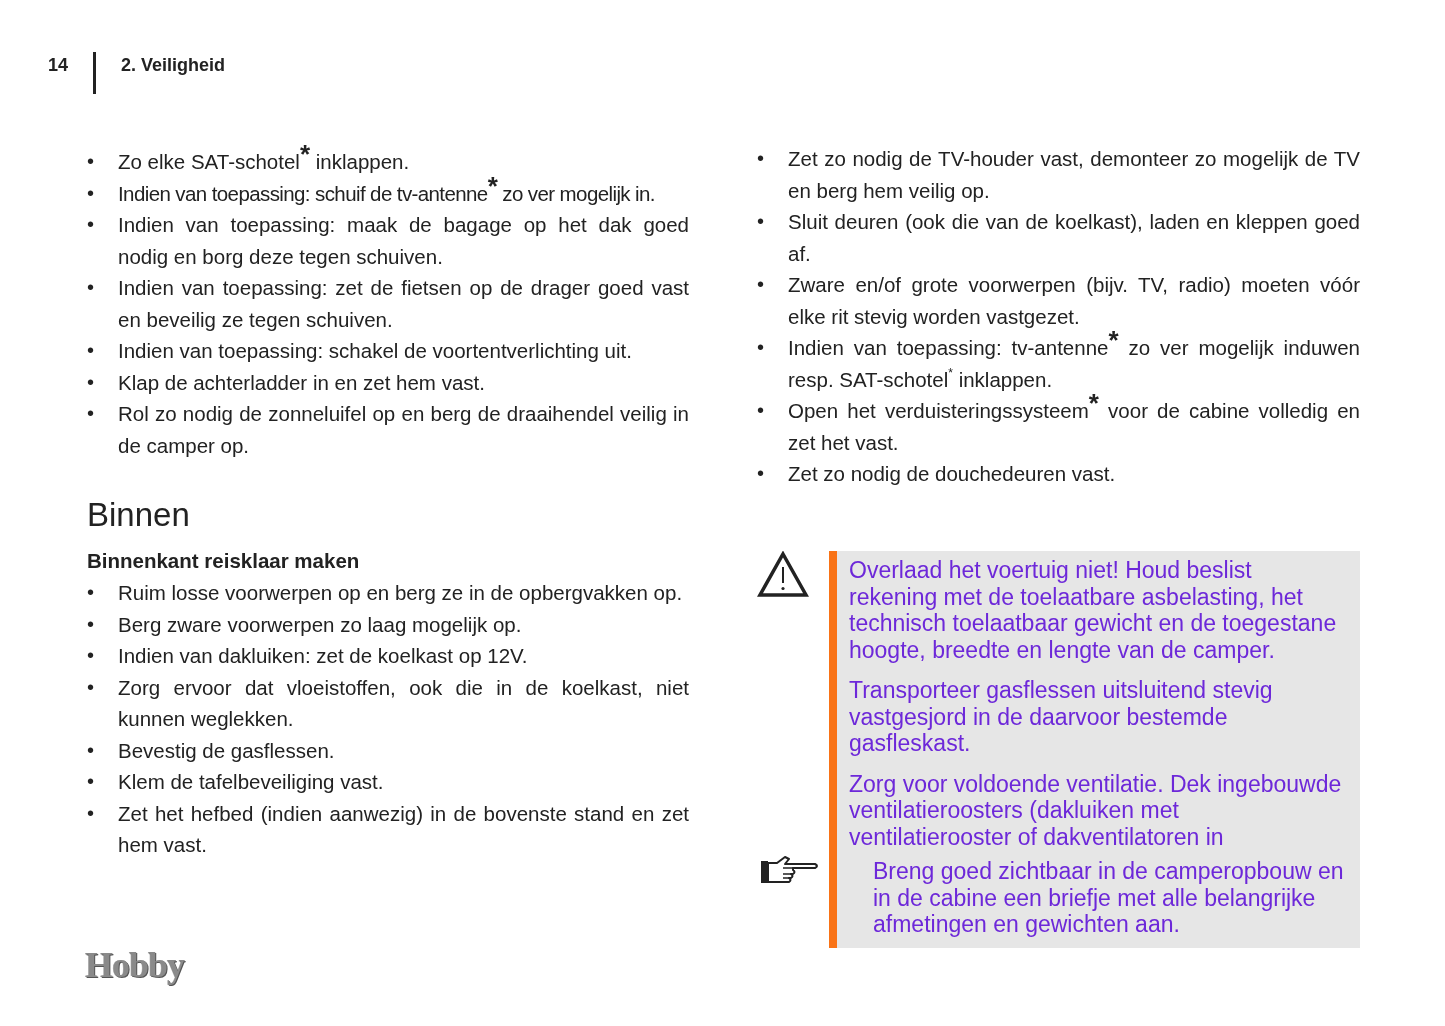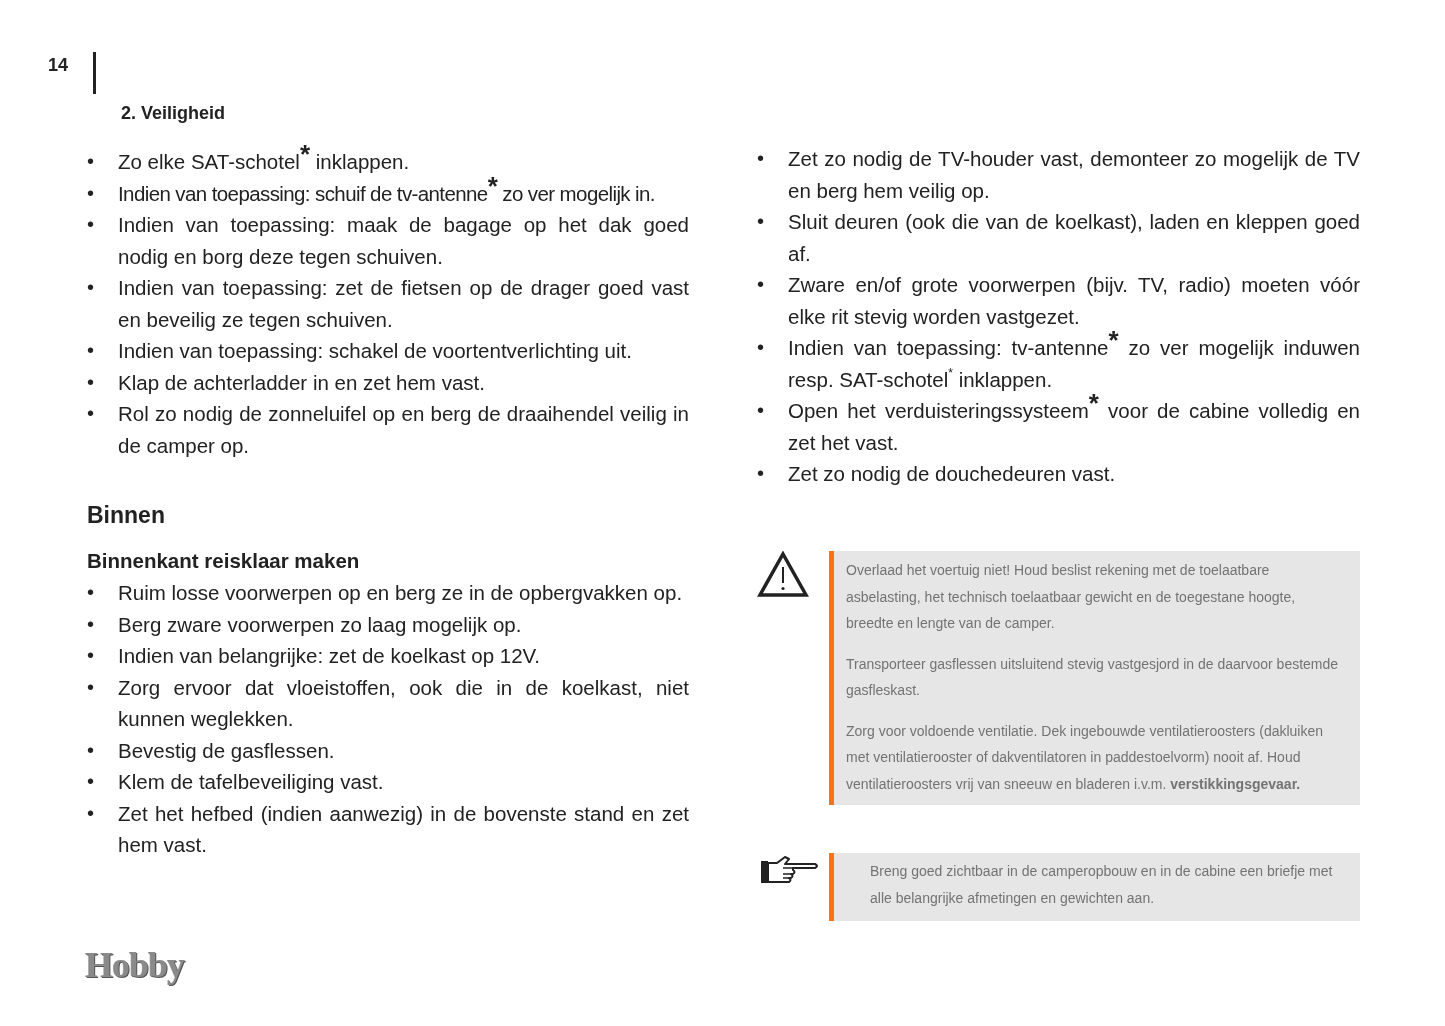--- a/index.html
+++ b/index.html
@@ -1,40 +1,40 @@
 <!DOCTYPE html>
 <html><head>
 <meta charset="utf-8">
 <style>
   html, body { margin:0; padding:0; background:#ffffff; }
   body { width:1445px; height:1026px; position:relative; overflow:hidden;
          font-family:"Liberation Sans", sans-serif; color:#222; }
   .header { position:absolute; left:48px; top:52px; height:44px; display:flex; align-items:flex-start;gap:16px; }
   .pagenum { font-weight:bold; font-size:18px; line-height:26px; margin-right:9px; }
   .hdr-rule { width:3px; height:42px; background:#222; margin-right:9px; }
-  .chapter { font-weight:bold; font-size:18px; line-height:26px;margin-top:48px; }
+  .chapter { font-weight:bold; font-size:18px; line-height:26px; }
 
   .col { position:absolute; font-size:20.5px; line-height:31.5px; }
   .col-left { left:87px; top:146px; width:602px; }
   .col-right { left:757px; top:143px; width:603px; }
 
   ul.bullets { list-style:none; margin:0; padding:0; }
   ul.bullets li { position:relative; padding-left:31px; text-align:justify; }
   ul.bullets li::before { content:"•"; position:absolute; left:0; top:0; font-size:20px; }
   .ast { font-weight:bold; font-size:26px; vertical-align:top; line-height:20px; position:relative; top:-2px; }
   .ast-sm { font-size:12px; vertical-align:top; line-height:18px; }
 
-  h2.section { font-size:23px; font-weight:bold; margin:38px 0 6px 0; line-height:32px; }
+  h2.section { font-size:33px; font-weight:normal; margin:38px 0 6px 0; line-height:32px; }
   .intro { margin:0; }
   h3.subsection { font-size:20.5px; font-weight:bold; margin:14px 0 0 0; line-height:32px; }
 
   .notice { position:absolute; left:757px; width:603px; display:flex; }
   .notice-icon { width:72px; flex:none; }
-  .notice-box { flex:1; background:#e6e6e6; border-left:5px solid #f97316; padding:6px 14px 8px 12px;
-                font-size:14px; line-height:26.5px; color:#737373; }
+  .notice-box { flex:1; background:#e6e6e6; border-left:8px solid #f97316; padding:6px 14px 8px 12px;
+                font-size:23px; line-height:26.5px; color:#6d28d9; }
   .notice-box p { margin:0 0 14px 0; }
   .notice-box p:last-child { margin-bottom:0; }
   .warn { top:551px; }
   .tip { top:853px; }
 
   .logo { position:absolute; left:85px; top:944px; font-family:"Liberation Serif", serif; font-weight:bold;
           font-size:36px; color:#8a8a8a; letter-spacing:-1px;
           text-shadow: 1px 1px 0 #555, -0.5px -0.5px 0 #bbb; }
 </style>
 </head>
@@ -56,21 +56,21 @@
     <li>Klap de achterladder in en zet hem vast.</li>
     <li>Rol zo nodig de zonneluifel op en berg de draaihendel veilig in de camper op.</li>
   </ul>
 
   <h2 class="section">Binnen</h2>
 
   <h3 class="subsection">Binnenkant reisklaar maken</h3>
   <ul class="bullets">
     <li>Ruim losse voorwerpen op en berg ze in de opbergvakken op.</li>
     <li>Berg zware voorwerpen zo laag mogelijk op.</li>
-    <li>Indien van belangrijke: zet de koelkast op 12V.</li>
+    <li>Indien van dakluiken: zet de koelkast op 12V.</li>
     <li>Zorg ervoor dat vloeistoffen, ook die in de koelkast, niet kunnen weglekken.</li>
     <li>Bevestig de gasflessen.</li>
     <li>Klem de tafelbeveiliging vast.</li>
     <li>Zet het hefbed (indien aanwezig) in de bovenste stand en zet hem vast.</li>
   </ul>
 </div>
 
 <div class="col col-right">
   <ul class="bullets">
     <li>Zet zo nodig de TV-houder vast, demonteer zo mogelijk de TV en berg hem veilig op.</li>

